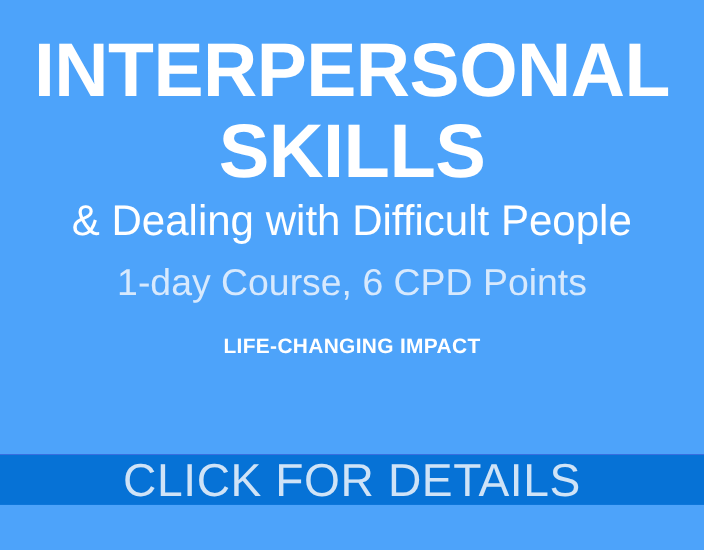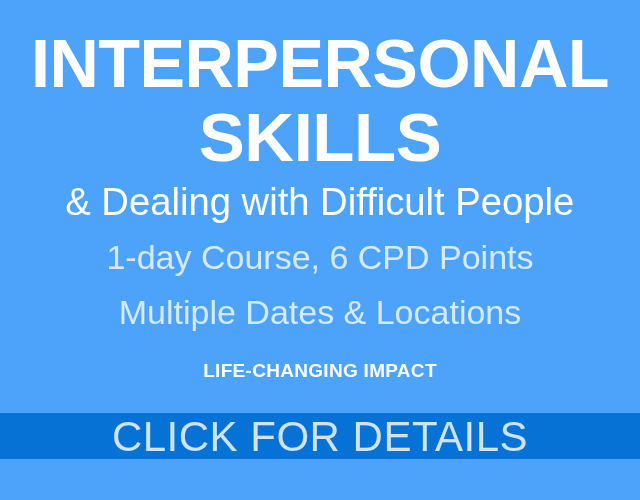--- a/index.html
+++ b/index.html
@@ -113,21 +113,20 @@
   <div class="content-panel">
 
     <h1 class="headline headline-line-1">INTERPERSONAL</h1>
 
     <h1 class="headline headline-line-2">SKILLS</h1>
 
     <h2 class="subhead">&amp; Dealing with Difficult People</h2>
 
     <p class="detail-line detail-line-1">1-day Course, 6 CPD Points</p>
 
-    <p class="detail-line detail-line-2">Multiple Dates &amp; Locations</p>
 
     <p class="impact-line">LIFE-CHANGING IMPACT</p>
 
   </div>
 
   <div class="cta-bar">
     <span class="cta-label">CLICK FOR DETAILS</span>
   </div>
 
 </div>

